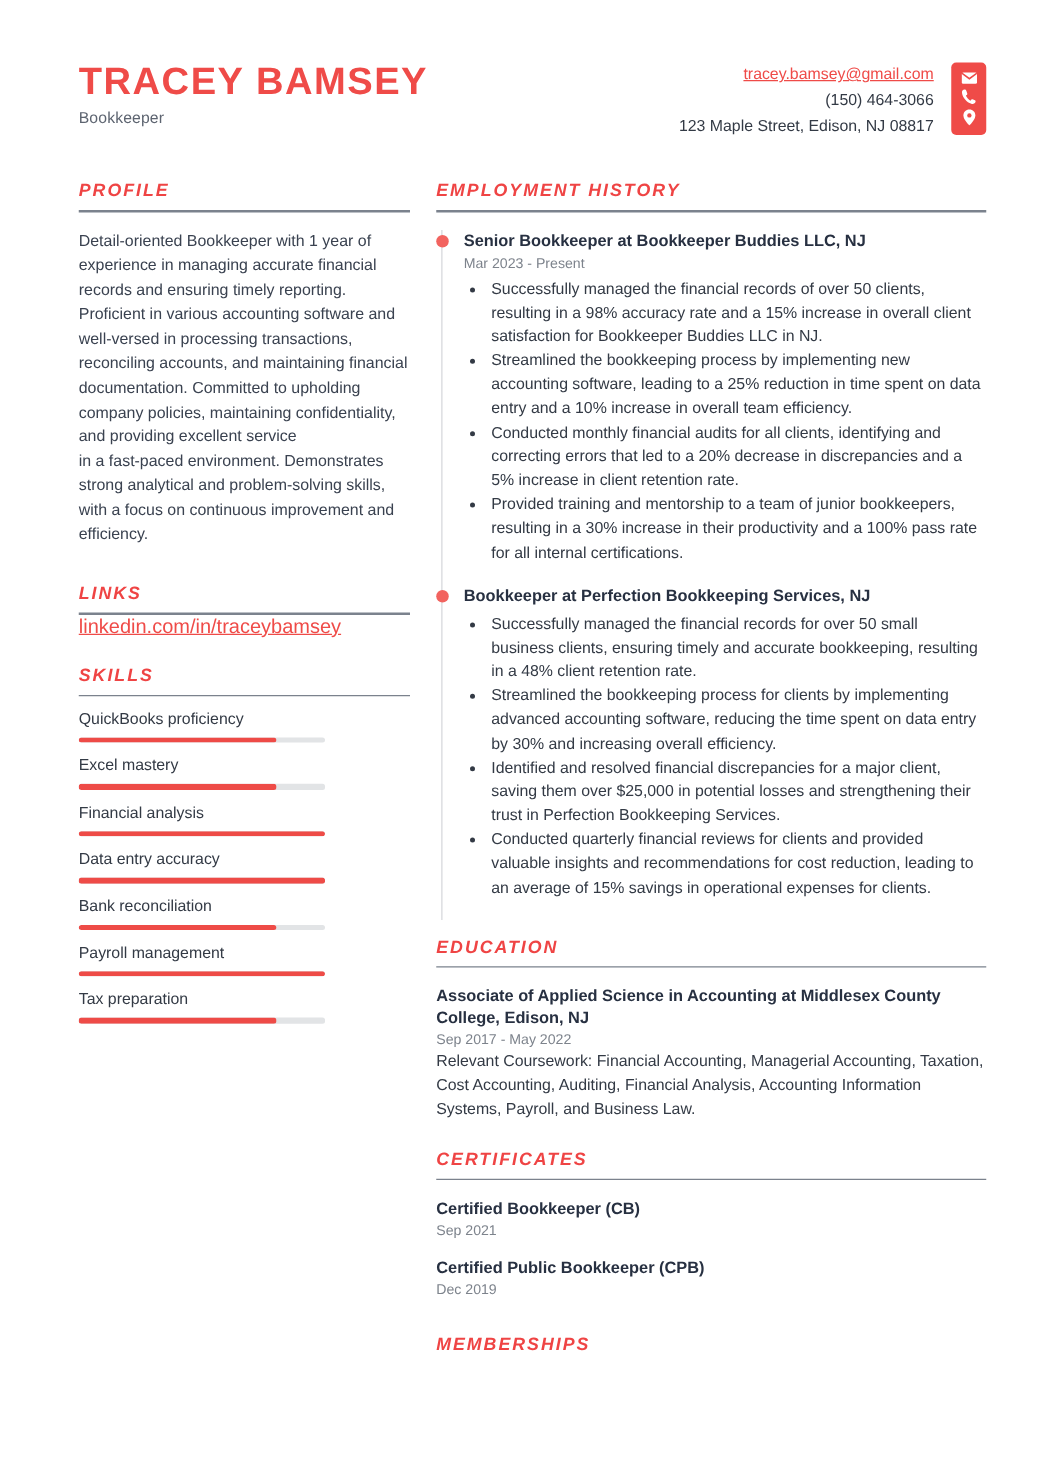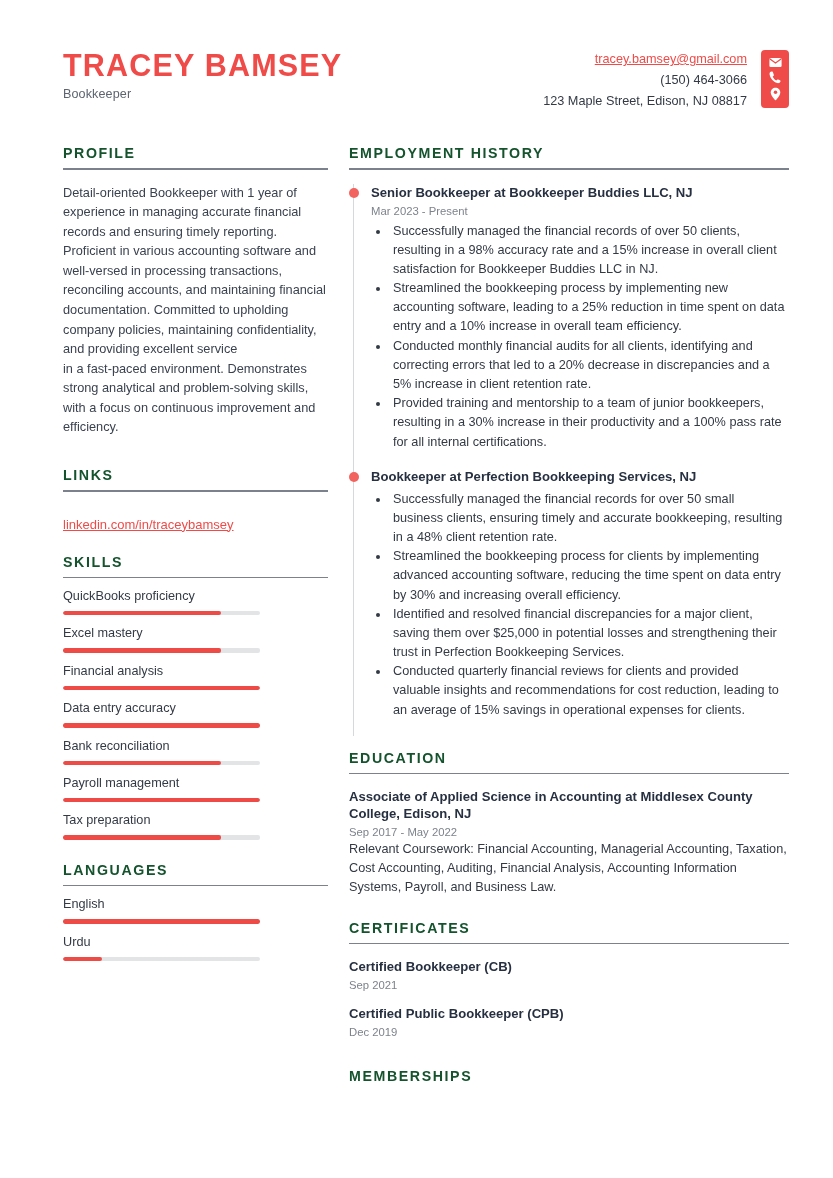--- a/index.html
+++ b/index.html
@@ -92,45 +92,46 @@
   .col-gap { flex: 0 0 21px; }
   .col-right {
     flex: 1 1 auto;
     margin-right: 44px;
     box-sizing: border-box;
   }
 
   
   .sec { margin-bottom: 0; }
   .sec-title {
-    color: #14532d;
+    color: #ef4444;
     font-size: 14.2px;
     font-weight: bold;
     letter-spacing: 1.6px;
     text-transform: uppercase;
+    font-style: italic;
   }
   .sec-rule {
     height: 1.6px;
     background: #7b828d;
     margin-top: 7px;
   }
 
   
   .profile-text {
     font-size: 12.75px;
     line-height: 1.535;
     color: #3a4250;
     margin-top: 13px;
     white-space: pre-line;
   }
 
   
   .link-item {
-    margin-top: 25px;
-    font-size: 13px;
+    margin-top: 1px;
+    font-size: 16px;
   }
   .link-item a {
     color: #ef4b48;
     text-decoration: underline;
   }
 
   
   .bar-row { padding-top: 11px; }
   .bar-label {
     font-size: 12.7px;
@@ -322,38 +323,20 @@
               <div class="bar-label">Tax preparation</div>
               <div class="bar-track">
                 <div class="bar-fill" style="width: 80%;"></div>
               </div>
             </div>
           </div>
       </div>
 
       <div class="spacer-md"></div>
 
-      <div class="sec">
-        <div class="sec-title">LANGUAGES</div>
-        <div class="sec-rule"></div>
-        <div id="languages-list">
-            <div class="bar-row">
-              <div class="bar-label">English</div>
-              <div class="bar-track">
-                <div class="bar-fill" style="width: 100%;"></div>
-              </div>
-            </div>
-            <div class="bar-row">
-              <div class="bar-label">Urdu</div>
-              <div class="bar-track">
-                <div class="bar-fill" style="width: 20%;"></div>
-              </div>
-            </div>
-          </div>
-      </div>
     </div>
 
     <div class="col-gap"></div>
 
     <div class="col-right">
 
       <div class="sec">
         <div class="sec-title">EMPLOYMENT HISTORY</div>
         <div class="sec-rule"></div>
         <div class="timeline" id="employment-list">

